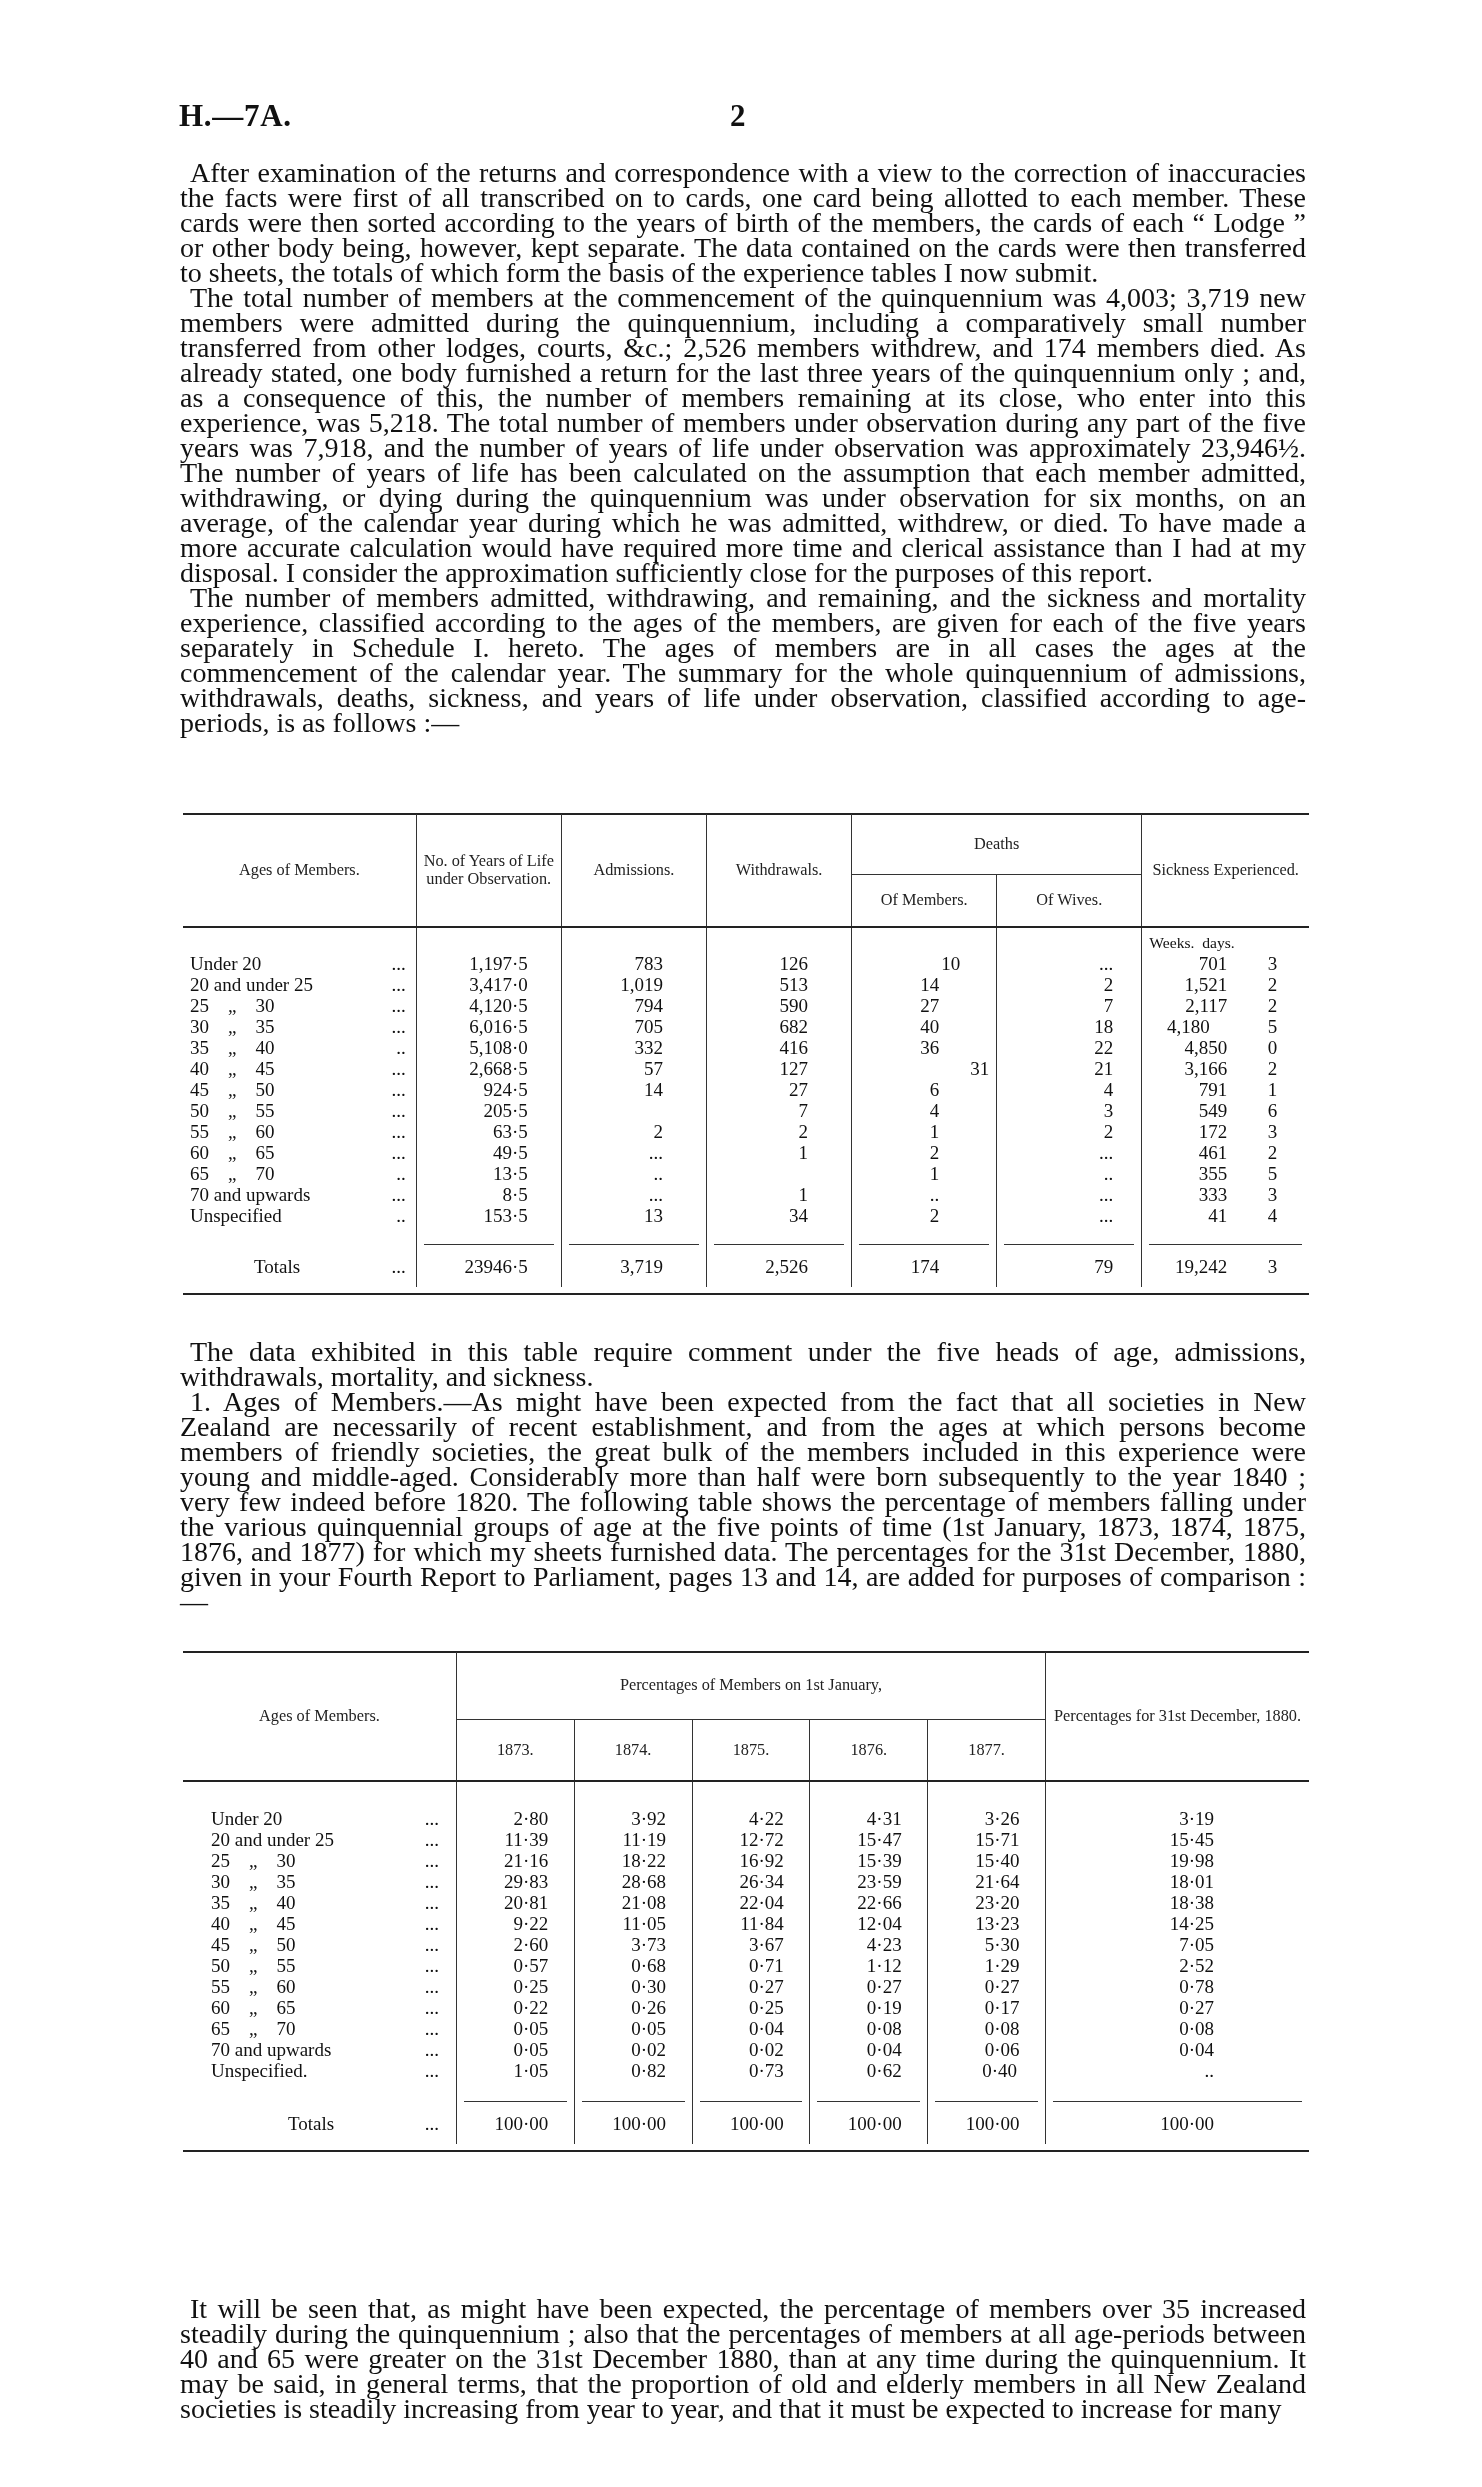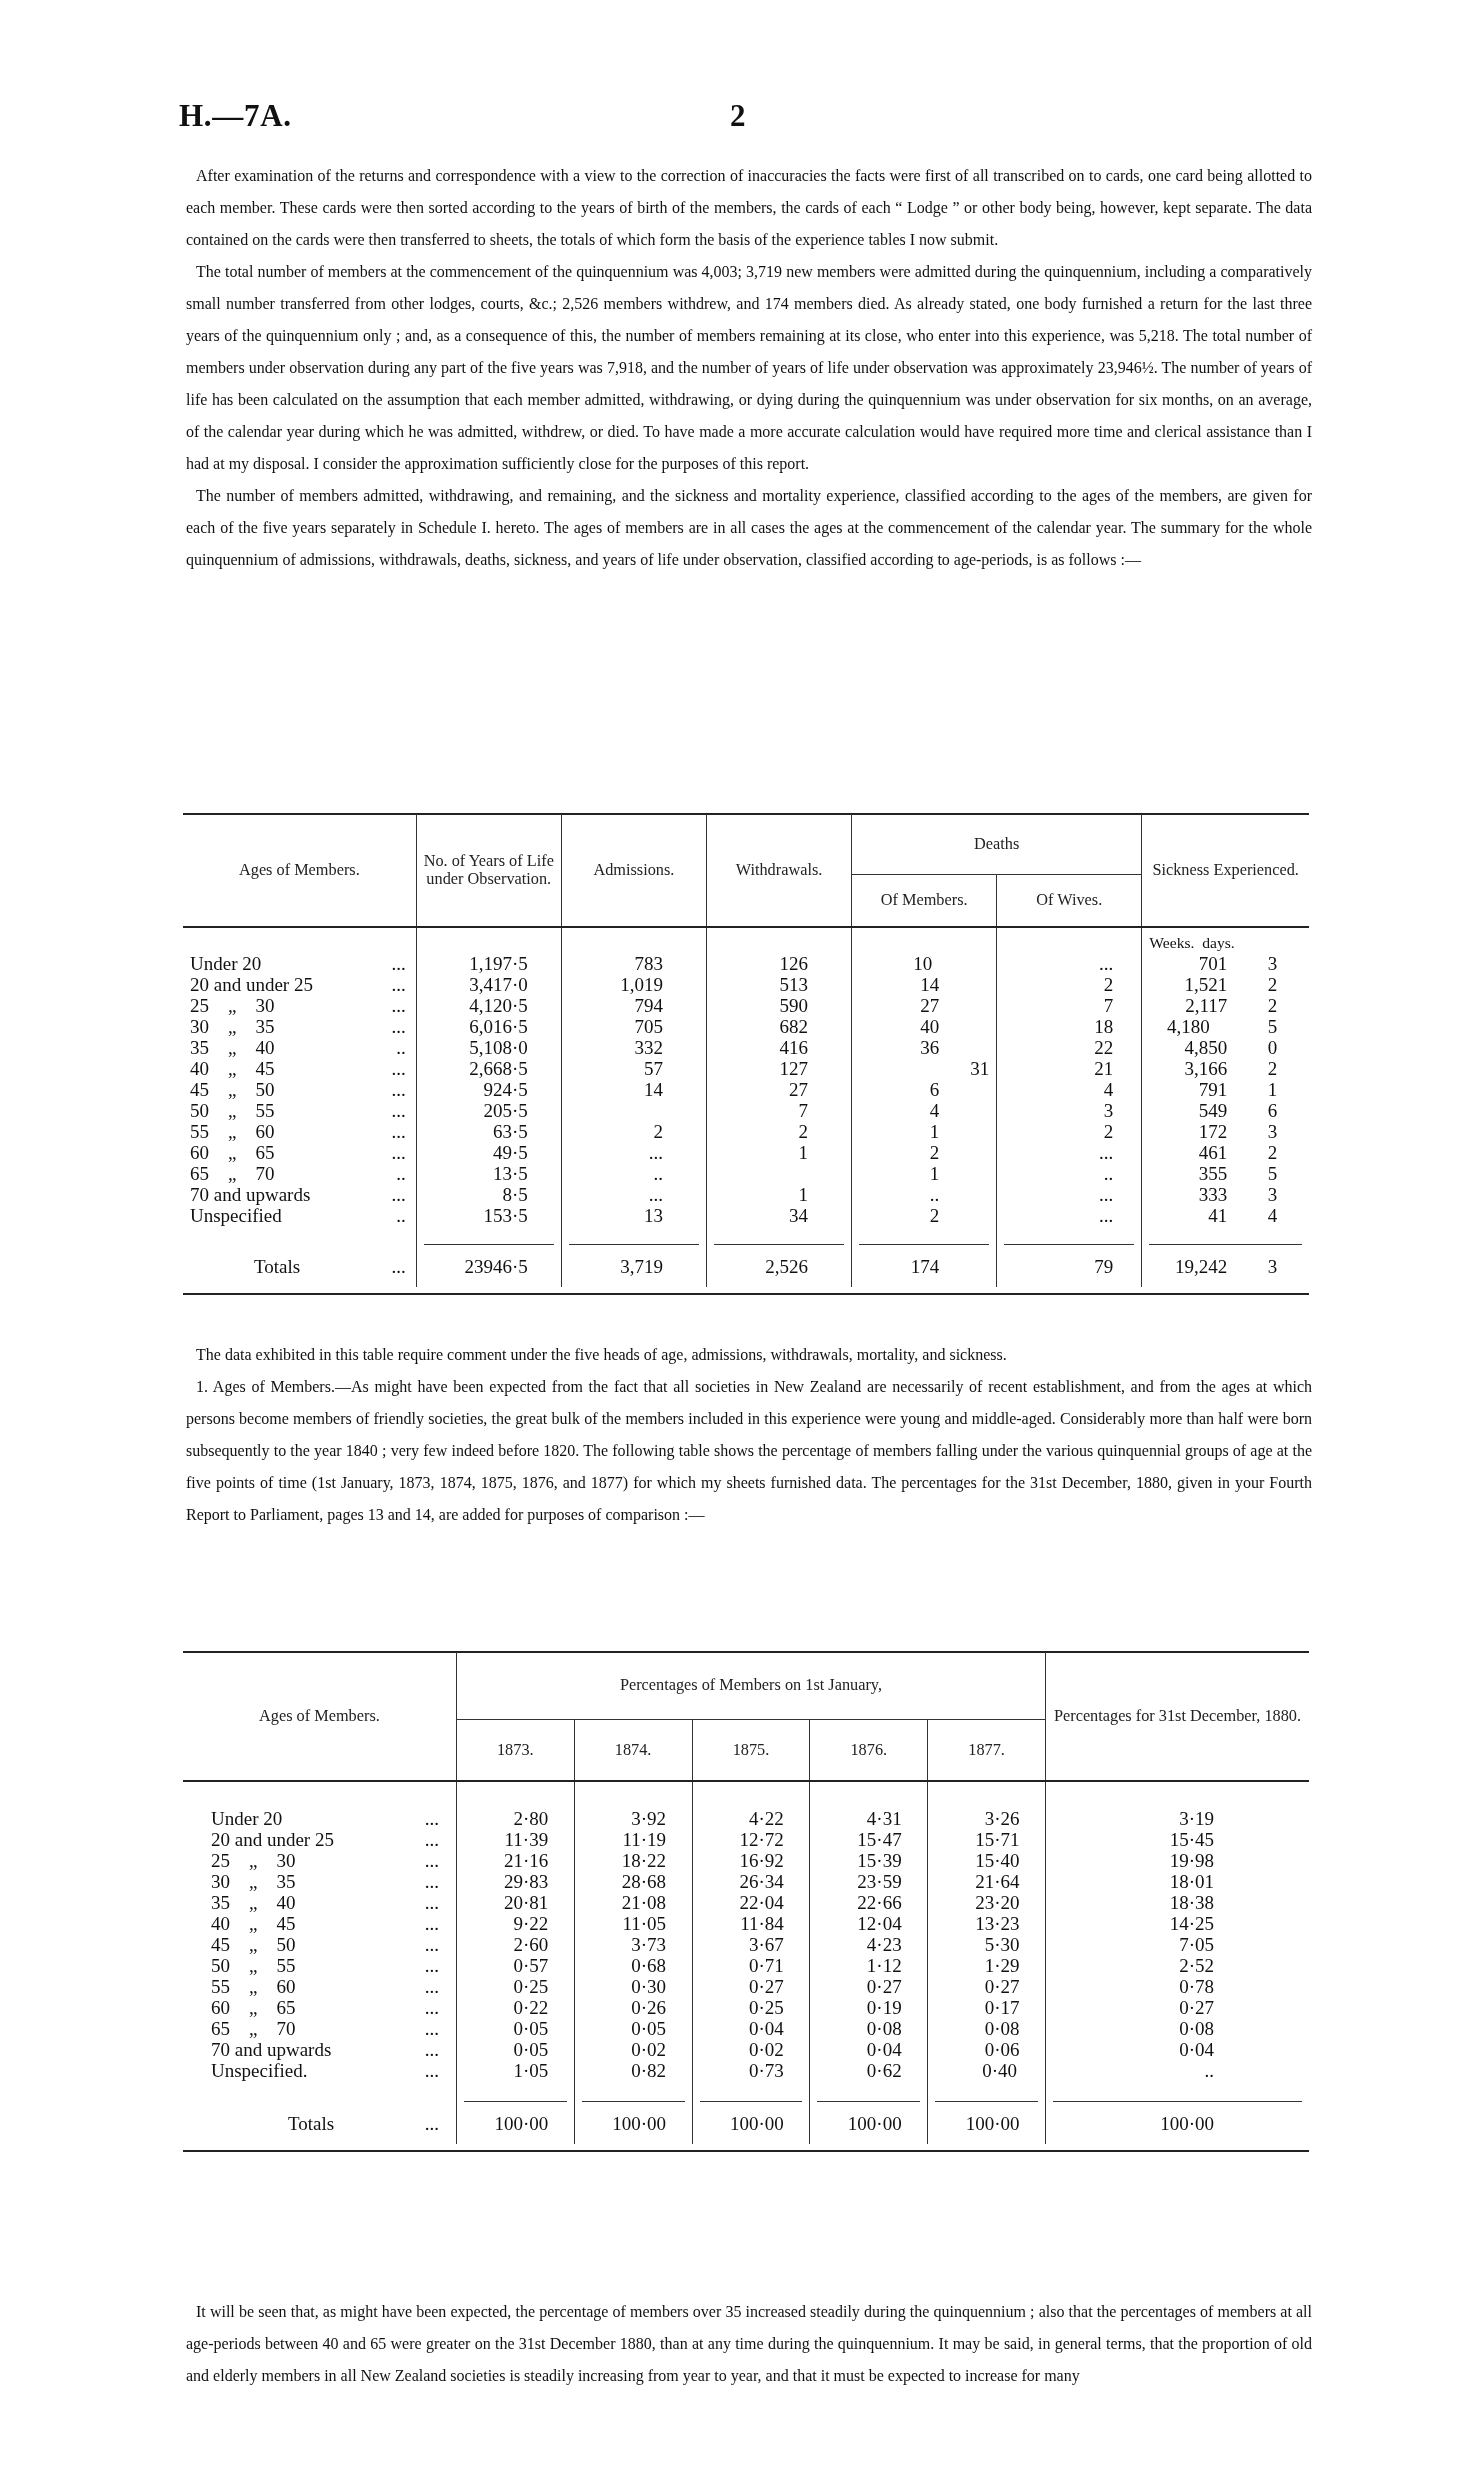--- a/index.html
+++ b/index.html
@@ -1,19 +1,19 @@
 <!DOCTYPE html>
 <html style="font-size:11.3px"><head>
 <meta charset="utf-8">
 <style>
   html, body { margin: 0; padding: 0; background: #ffffff; }
   body { width: 1483px; height: 2487px; position: relative; overflow: hidden; color: #111; font-family: "Liberation Serif", "DejaVu Serif", serif; }
   .header-left { position: absolute; left: 179px; top: 98px; font-size: 31px; font-weight: bold; letter-spacing: 0.7px; }
   .header-page { position: absolute; left: 730px; top: 98px; font-size: 31px; font-weight: bold; }
-  .block { position: absolute; left: 186px; width: 1126px; font-size: 16px; line-height: 32px; text-align: justify; }
+  .block { position: absolute; left: 180px; width: 1126px; font-size: 28px; line-height: 25px; text-align: justify; }
   .block p { margin: 0; text-indent: 10px; }
   .i { }
   #p1 { top: 160px; }
   #p4 { top: 1339px; }
   #p6 { top: 2296px; }
 
   table { border-collapse: collapse; position: absolute; font-family: "Liberation Serif", "DejaVu Serif", serif; }
   .t1 { left: 183px; top: 814px; width: 1126px; }
   .t2 { left: 183px; top: 1652px; width: 1126px; }
   .rule-top { position: absolute; left: 183px; width: 1126px; border-top: 2.1px solid #222; }
@@ -75,21 +75,21 @@
         <td class="vl"></td>
       <td class="vl wk" style="padding-top:4.3px">
         <span>Weeks.</span>&nbsp;&nbsp;<span>days.</span>
       </td>
     </tr>
   <tr>
         <td style="position:relative"><span class="age">Under 20</span><span style="position:absolute;right:10px">...</span></td>
         <td class="vl num" style="padding-right:33px">1,197·5</td>
         <td class="vl num" style="padding-right:43px">783</td>
         <td class="vl num" style="padding-right:43px">126</td>
-        <td class="vl num" style="padding-right:64px">10</td>
+        <td class="vl num" style="padding-right:36px">10</td>
         <td class="vl num" style="padding-right:28px">...</td>
         <td class="vl" style="white-space:nowrap"><span style="display:inline-block;width:78px;text-align:right">701</span><span style="display:inline-block;width:50px;text-align:right">3</span></td>
       </tr>
       <tr>
         <td style="position:relative"><span class="age">20 and under 25</span><span style="position:absolute;right:10px">...</span></td>
         <td class="vl num" style="padding-right:33px">3,417·0</td>
         <td class="vl num" style="padding-right:43px">1,019</td>
         <td class="vl num" style="padding-right:43px">513</td>
         <td class="vl num" style="padding-right:57px">14</td>
         <td class="vl num" style="padding-right:28px">2</td>

